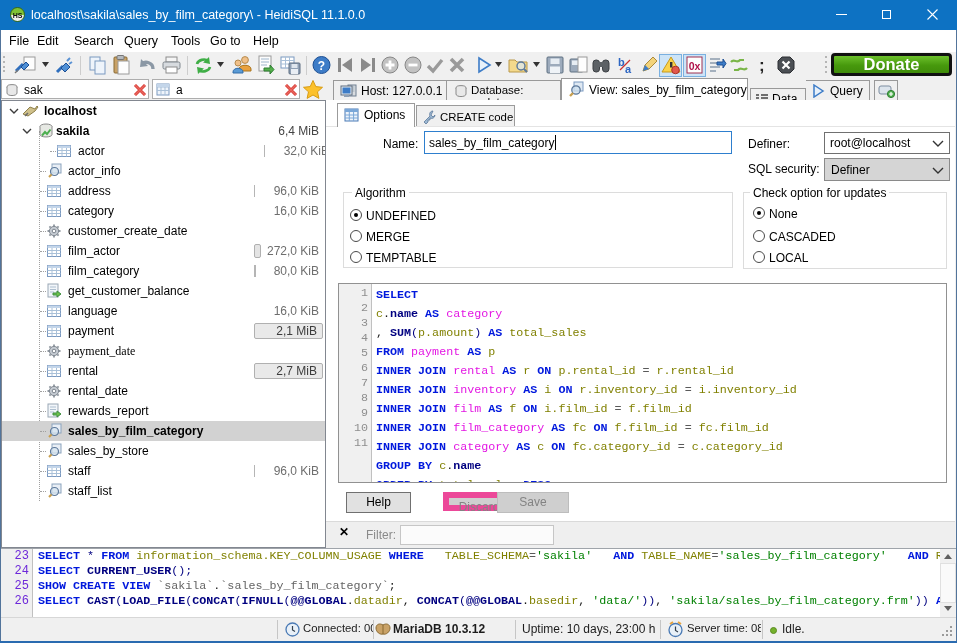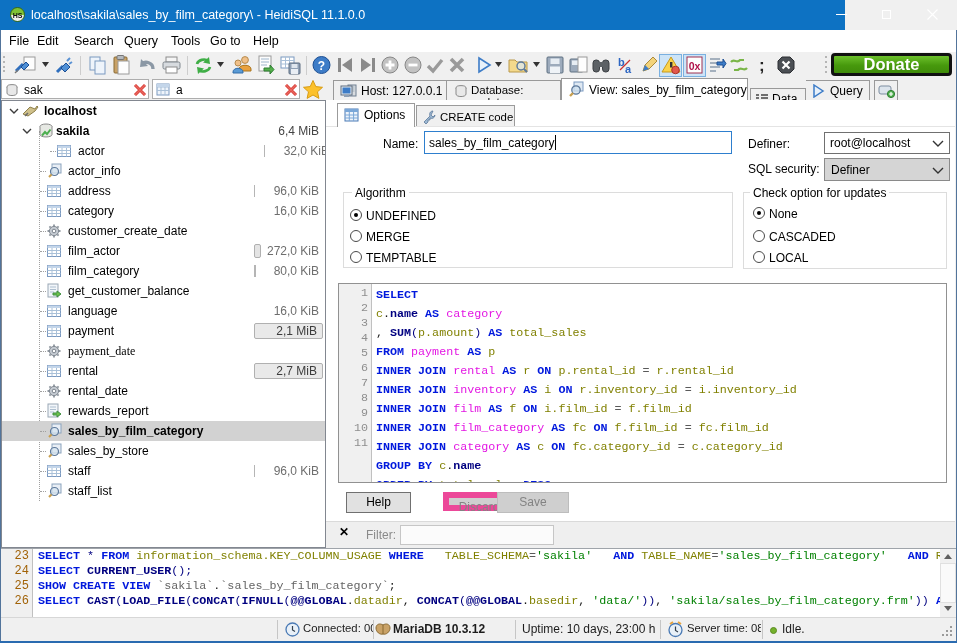--- a/index.html
+++ b/index.html
@@ -13,21 +13,21 @@
   .id { color:#808000; }
   .tbl { color:#e316e3; }
   .str { color:#008000; }
   .qt { color:#646464; }
   .pn { color:#000080; }
   .eq { color:#5a5a5a; }
 </style>
 </head>
 <body>
 
-<div class="abs" style="left:0;top:0;width:845px;height:30px;background:#0d72c3;">
+<div class="abs" style="left:0;top:0;width:957px;height:30px;background:#0d72c3;">
   <div class="abs" style="left:10px;top:7px;width:15px;height:15px;border-radius:50%;background:linear-gradient(#7fc236 0 52%,#f2f2ee 52% 100%);border:1px solid #3a6b12;text-align:center;font-size:7px;font-weight:bold;color:#111;line-height:15px;">HS</div>
   <div class="abs" style="left:31px;top:8px;color:#fff;font-size:12.5px;">localhost\sakila\sales_by_film_category\ - HeidiSQL 11.1.0.0</div>
 
   <div class="abs" style="left:836px;top:14px;width:11px;height:1px;background:#fff;"></div>
   <div class="abs" style="left:882px;top:10px;width:9px;height:9px;border:1px solid #fff;"></div>
   <svg class="abs" style="left:927px;top:9px;" width="11" height="11">
       <path d="M0.5 0.5 L10.5 10.5 M10.5 0.5 L0.5 10.5" stroke="#fff" stroke-width="1.1"></path>
     </svg>
 </div>
 
@@ -616,21 +616,21 @@
   <div class="abs" style="left:0;top:421px;width:629px;height:27px;background:#efefef;border-top:1px solid #dadada;">
     <span class="abs" style="left:13px;top:3px;font-weight:bold;font-size:12px;">✕</span>
     <span class="abs" style="left:40px;top:6px;color:#8a8a8a;">Filter:</span>
     <div class="abs" style="left:74px;top:3px;width:154px;height:20px;background:#fbfbfb;border:1px solid #c6c6c6;"></div>
   </div>
 </div>
 
 <div id="logpanel" class="abs" style="left:1px;top:548px;width:955px;height:69px;background:#fff;border-top:1px solid #9fa4aa;overflow:hidden;">
   <div class="abs" style="left:0;top:0;width:31px;height:68px;background:#f0f0f0;"></div>
   <div class="abs" style="left:31px;top:0;width:1px;height:68px;background:#c0c0c0;"></div>
-  <div class="abs mono" style="left:0;top:0;width:28px;font-size:12px;line-height:15px;text-align:right;color:#a16207;">23<br>24<br>25<br>26</div>
+  <div class="abs mono" style="left:0;top:0;width:28px;font-size:12px;line-height:15px;text-align:right;color:#6d28d9;">23<br>24<br>25<br>26</div>
   <div class="abs mono" style="left:37px;top:0;font-size:11.7px;line-height:15px;white-space:pre;color:#1a1a1a;"><span class="kw">SELECT</span> <span class="pn">*</span> <span class="kw">FROM</span> <span class="id">information_schema.KEY_COLUMN_USAGE</span> <span class="kw">WHERE</span>   <span class="id">TABLE_SCHEMA</span><span class="eq">=</span><span class="str">'sakila'</span>   <span class="kw">AND</span> <span class="id">TABLE_NAME</span><span class="eq">=</span><span class="str">'sales_by_film_category'</span>   <span class="kw">AND</span> <span class="id">RE</span>
 <span class="kw">SELECT</span> <span class="fn">CURRENT_USER</span><span class="pn">();</span>
 <span class="kw">SHOW CREATE VIEW</span> <span class="qt">`sakila`</span>.<span class="qt">`sales_by_film_category`</span>;
 <span class="kw">SELECT</span> <span class="fn">CAST</span><span class="pn">(</span><span class="fn">LOAD_FILE</span><span class="pn">(</span><span class="fn">CONCAT</span><span class="pn">(</span><span class="fn">IFNULL</span><span class="pn">(</span><span class="fn">@@GLOBAL</span>.<span class="id">datadir</span>, <span class="fn">CONCAT</span><span class="pn">(</span><span class="fn">@@GLOBAL</span>.<span class="id">basedir</span>, <span class="str">'data/'</span><span class="pn">))</span>, <span class="str">'sakila/sales_by_film_category.frm'</span><span class="pn">))</span> <span class="kw">A</span></div>
 
   <div class="abs" style="left:939px;top:0;width:16px;height:68px;background:#f0f0f0;">
     <svg class="abs" style="left:3px;top:4px;" width="10" height="8">
         <path d="M1 6 L5 1 L9 6 Z" fill="#606060"></path>
       </svg>
     <svg class="abs" style="left:3px;top:56px;" width="10" height="8">

